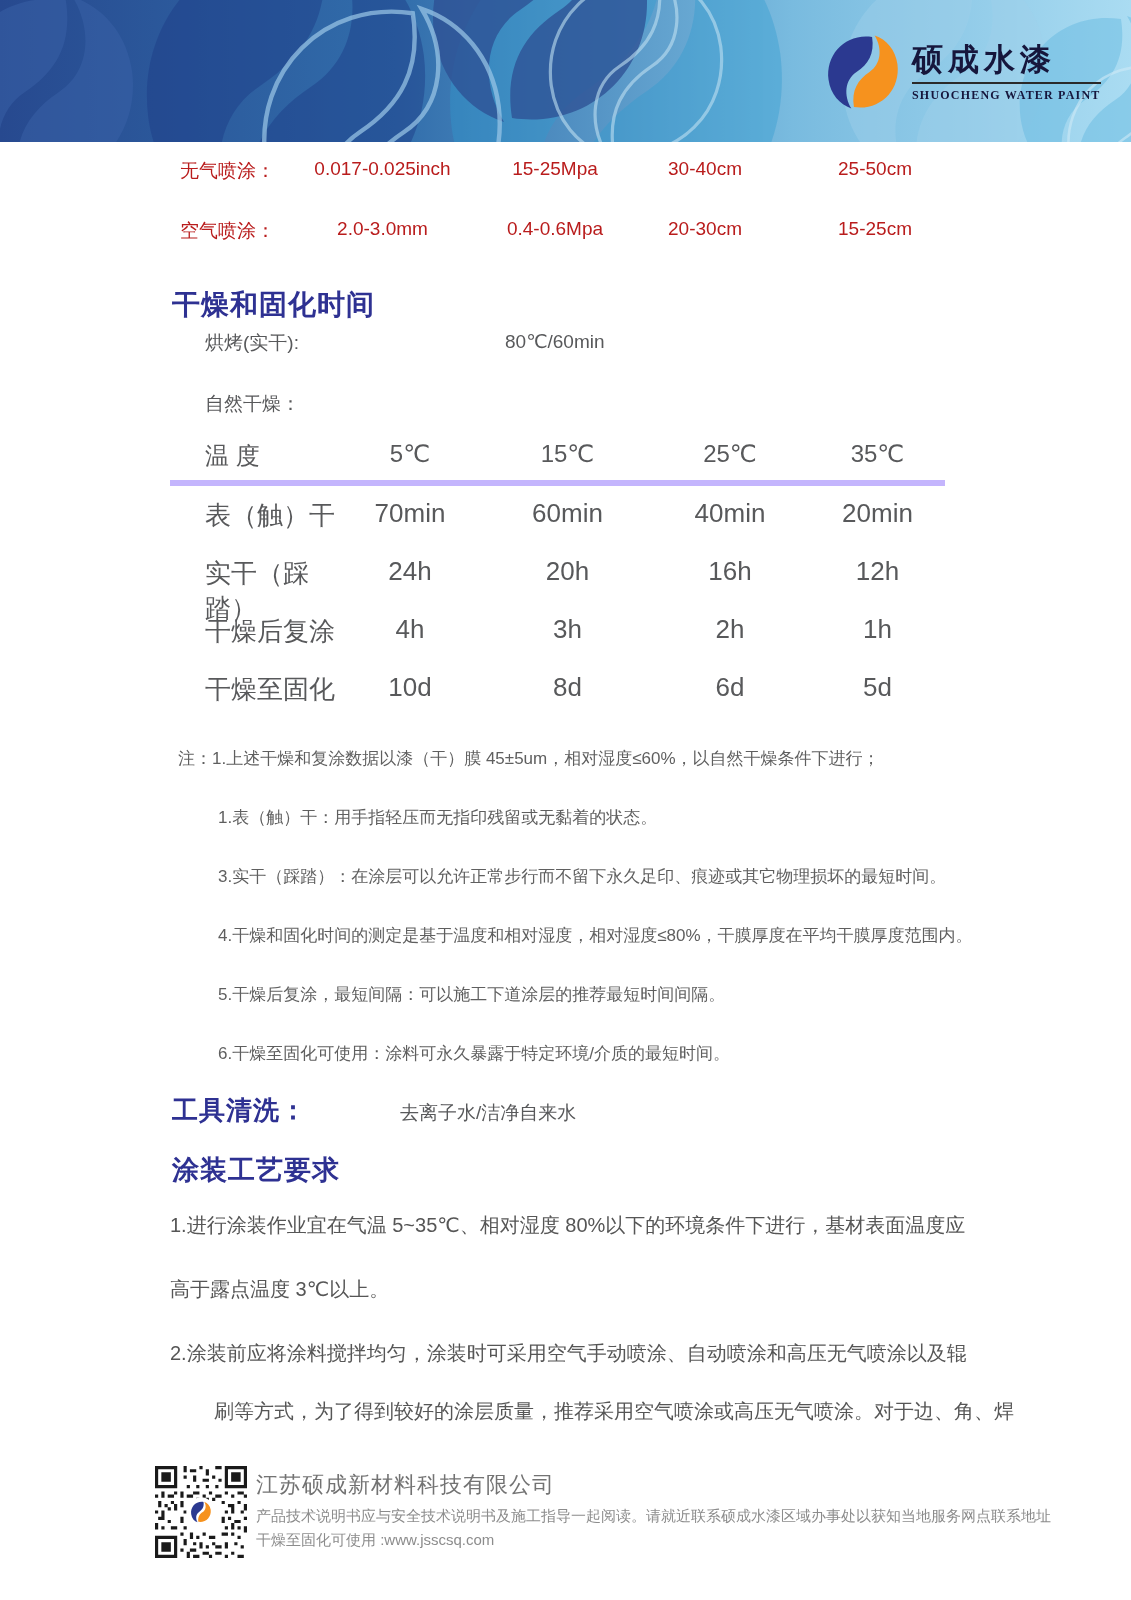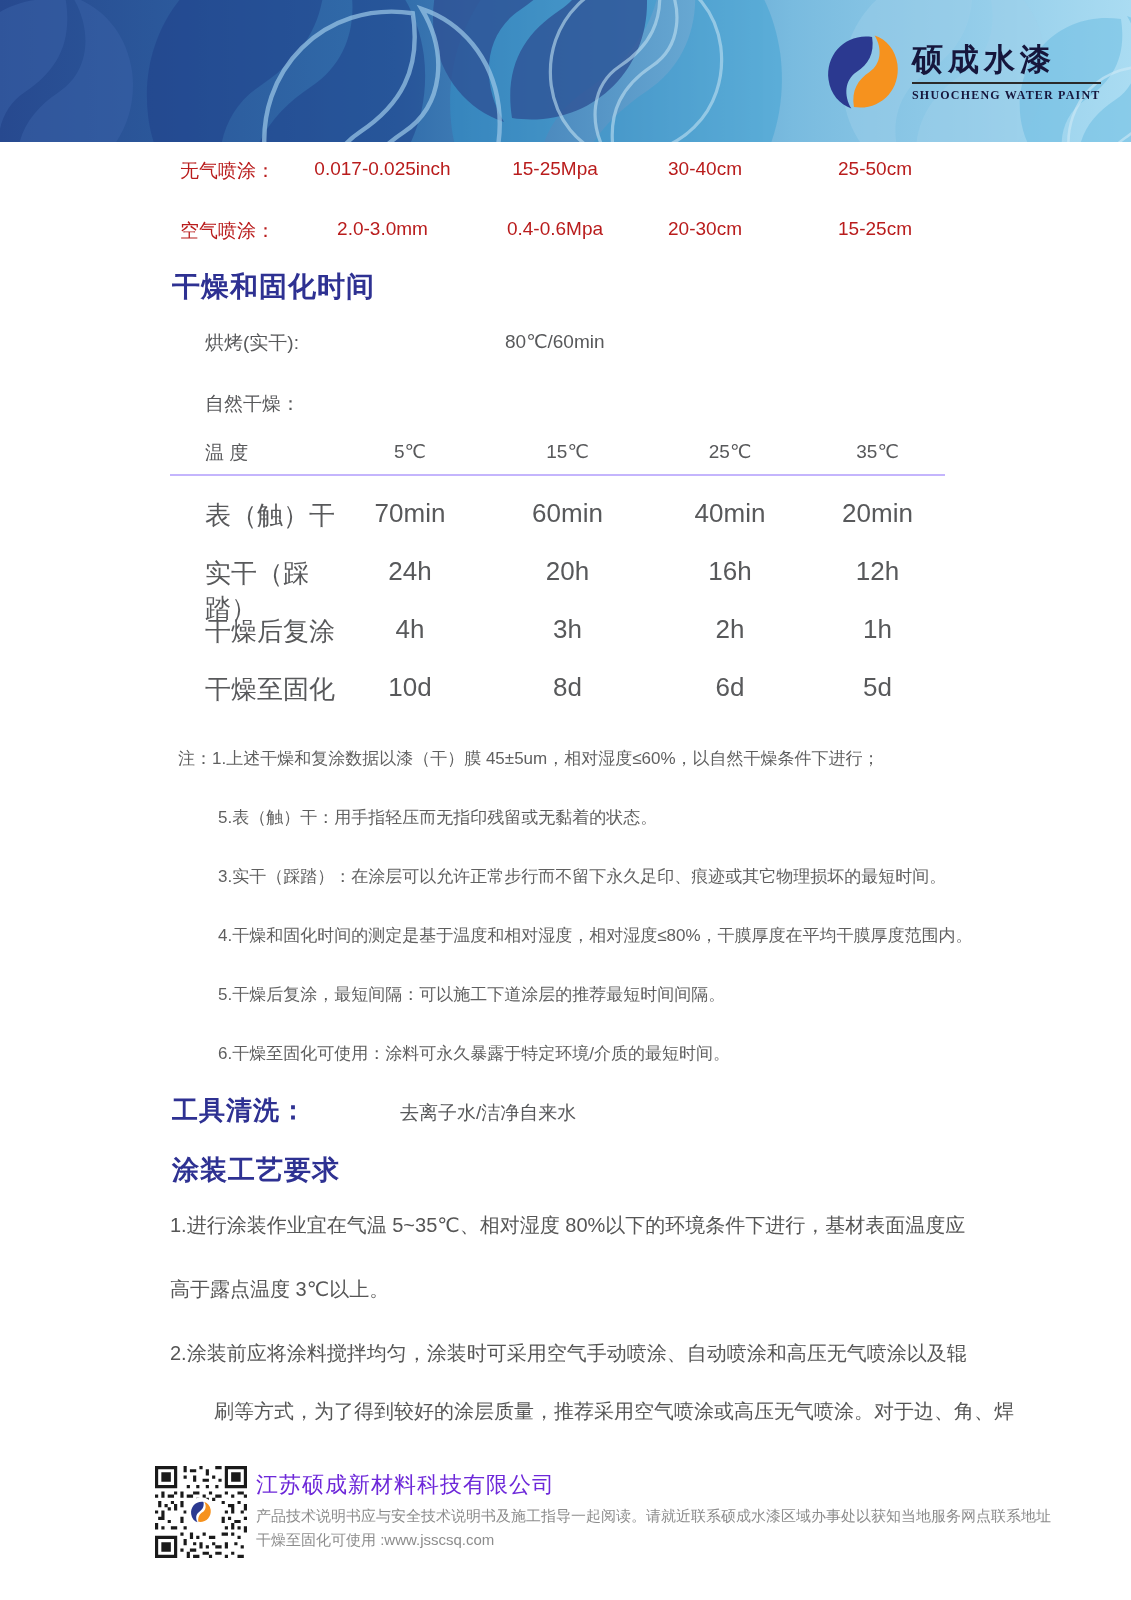--- a/index.html
+++ b/index.html
@@ -34,30 +34,30 @@
 
   
   .sec-title{color:#2e3192;font-weight:bold;font-size:28px;letter-spacing:1px;}
   .sub-label{font-size:19px;color:#58595b;}
 
   
   .dry-grid{left:170px;width:775px;display:grid;
     grid-template-columns:165px 150px 165px 160px 135px;font-size:26px;color:#58595b;}
   .dry-grid .lab{padding-left:35px;text-align:left;}
   .dry-grid .val{text-align:center;}
-  .dry-head{border-bottom:2px solid #c4b5fd;padding-bottom:8px;font-size:19px;}
+  .dry-head{border-bottom:6px solid #c4b5fd;padding-bottom:8px;font-size:24px;}
 
   
   .note{font-size:17px;color:#5f5f5f;white-space:nowrap;}
 
   
   .para{font-size:20px;color:#565656;white-space:nowrap;}
 
   
-  .footer-company{font-size:22px;color:#6d28d9;letter-spacing:1px;white-space:nowrap;}
+  .footer-company{font-size:22px;color:#737373;letter-spacing:1px;white-space:nowrap;}
   .footer-small{font-size:15px;color:#8c8c8c;white-space:nowrap;}
   .qr{width:92px;height:92px;}
 </style>
 </head>
 <body>
 
 <div class="abs banner">
   <svg width="1131" height="142" viewBox="0 0 1131 142">
     <defs>
       <linearGradient id="bg" x1="0" y1="0" x2="1" y2="0">
@@ -103,21 +103,21 @@
   <div class="val">25-50cm</div>
 </div>
 <div class="abs spray-row" style="top:218px;">
   <div class="lab">空气喷涂：</div>
   <div class="val">2.0-3.0mm</div>
   <div class="val">0.4-0.6Mpa</div>
   <div class="val">20-30cm</div>
   <div class="val">15-25cm</div>
 </div>
 
-<div class="abs sec-title" style="left:172px;top:268px;">干燥和固化时间</div>
+<div class="abs sec-title" style="left:172px;top:286px;">干燥和固化时间</div>
 
 <div class="abs sub-label" style="left:205px;top:330px;">烘烤(实干):</div>
 <div class="abs sub-label" style="left:505px;top:330px;">80℃/60min</div>
 
 <div class="abs sub-label" style="left:205px;top:391px;">自然干燥：</div>
 
 <div class="abs dry-grid dry-head" style="top:440px;">
   <div class="lab">温 度</div>
   <div class="val">5℃</div>
   <div class="val">15℃</div>
@@ -148,21 +148,21 @@
 </div>
 <div class="abs dry-grid" style="top:672px;">
   <div class="lab">干燥至固化</div>
   <div class="val">10d</div>
   <div class="val">8d</div>
   <div class="val">6d</div>
   <div class="val">5d</div>
 </div>
 
 <div class="abs note" style="left:178px;top:747px;">注：1.上述干燥和复涂数据以漆（干）膜 45±5um，相对湿度≤60%，以自然干燥条件下进行；</div>
-<div class="abs note" style="left:218px;top:806px;">5.表（触）干：用手指轻压而无指印残留或无黏着的状态。</div>
+<div class="abs note" style="left:218px;top:806px;">1.表（触）干：用手指轻压而无指印残留或无黏着的状态。</div>
 <div class="abs note" style="left:218px;top:865px;">3.实干（踩踏）：在涂层可以允许正常步行而不留下永久足印、痕迹或其它物理损坏的最短时间。</div>
 <div class="abs note" style="left:218px;top:924px;">4.干燥和固化时间的测定是基于温度和相对湿度，相对湿度≤80%，干膜厚度在平均干膜厚度范围内。</div>
 <div class="abs note" style="left:218px;top:983px;">5.干燥后复涂，最短间隔：可以施工下道涂层的推荐最短时间间隔。</div>
 <div class="abs note" style="left:218px;top:1042px;">6.干燥至固化可使用：涂料可永久暴露于特定环境/介质的最短时间。</div>
 
 <div class="abs sec-title" style="left:172px;top:1093px;font-size:26px;">工具清洗：</div>
 <div class="abs sub-label" style="left:400px;top:1100px;">去离子水/洁净自来水</div>
 
 <div class="abs sec-title" style="left:172px;top:1152px;font-size:27px;">涂装工艺要求</div>
 

